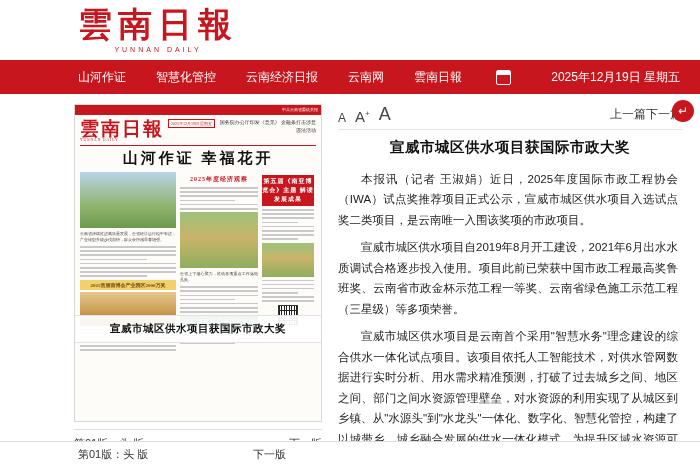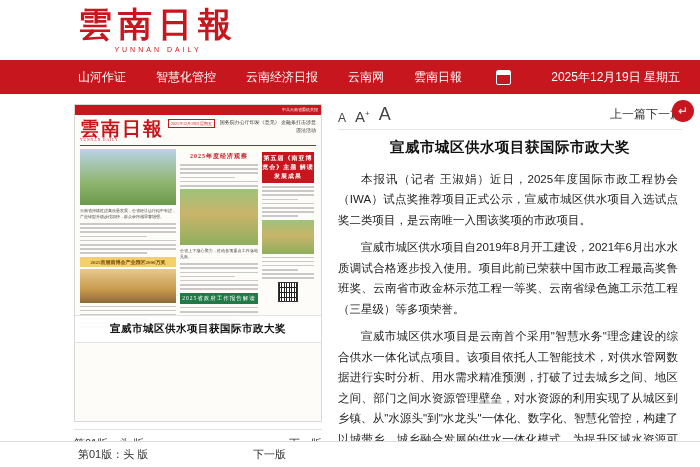--- a/index.html
+++ b/index.html
@@ -257,20 +257,21 @@
         <div class="p-head">
           <div>
             <div class="p-logo-cn">雲南日報</div>
             <div class="p-logo-en">YUNNAN DAILY</div>
           </div>
           <div class="p-datebox">2025年12月19日 星期五</div>
           <div class="p-headright">国务院办公厅印发《意见》
 金融条打击涉意违法活动</div>
         </div>
         <div class="p-rule"></div>
+        <div class="p-title">山河作证 幸福花开</div>
 
         <div class="p-body">
           <div class="p-col-left">
             <div class="p-photo sky"></div>
             <div class="p-caption">云南省持续推进高质量发展，全省经济运行稳中有进，产业转型升级步伐加快，群众获得感显著增强。</div>
             <div class="p-lines">
               <div></div>
                 <div></div>
                 <div></div>
                 <div></div>

